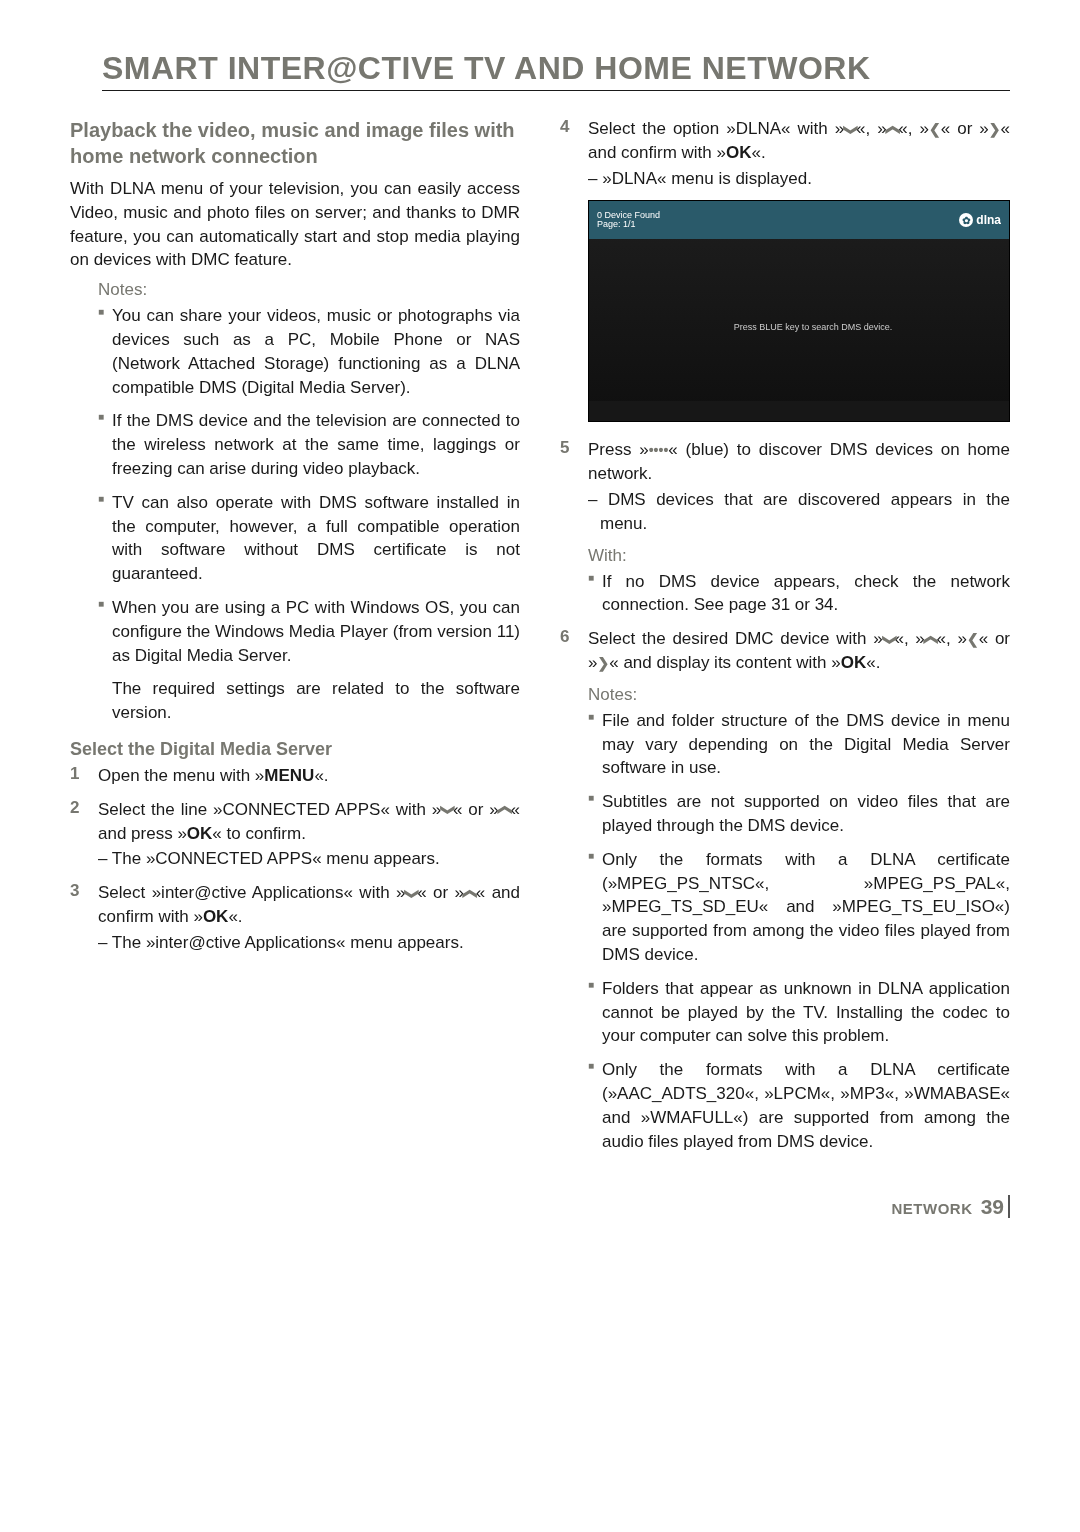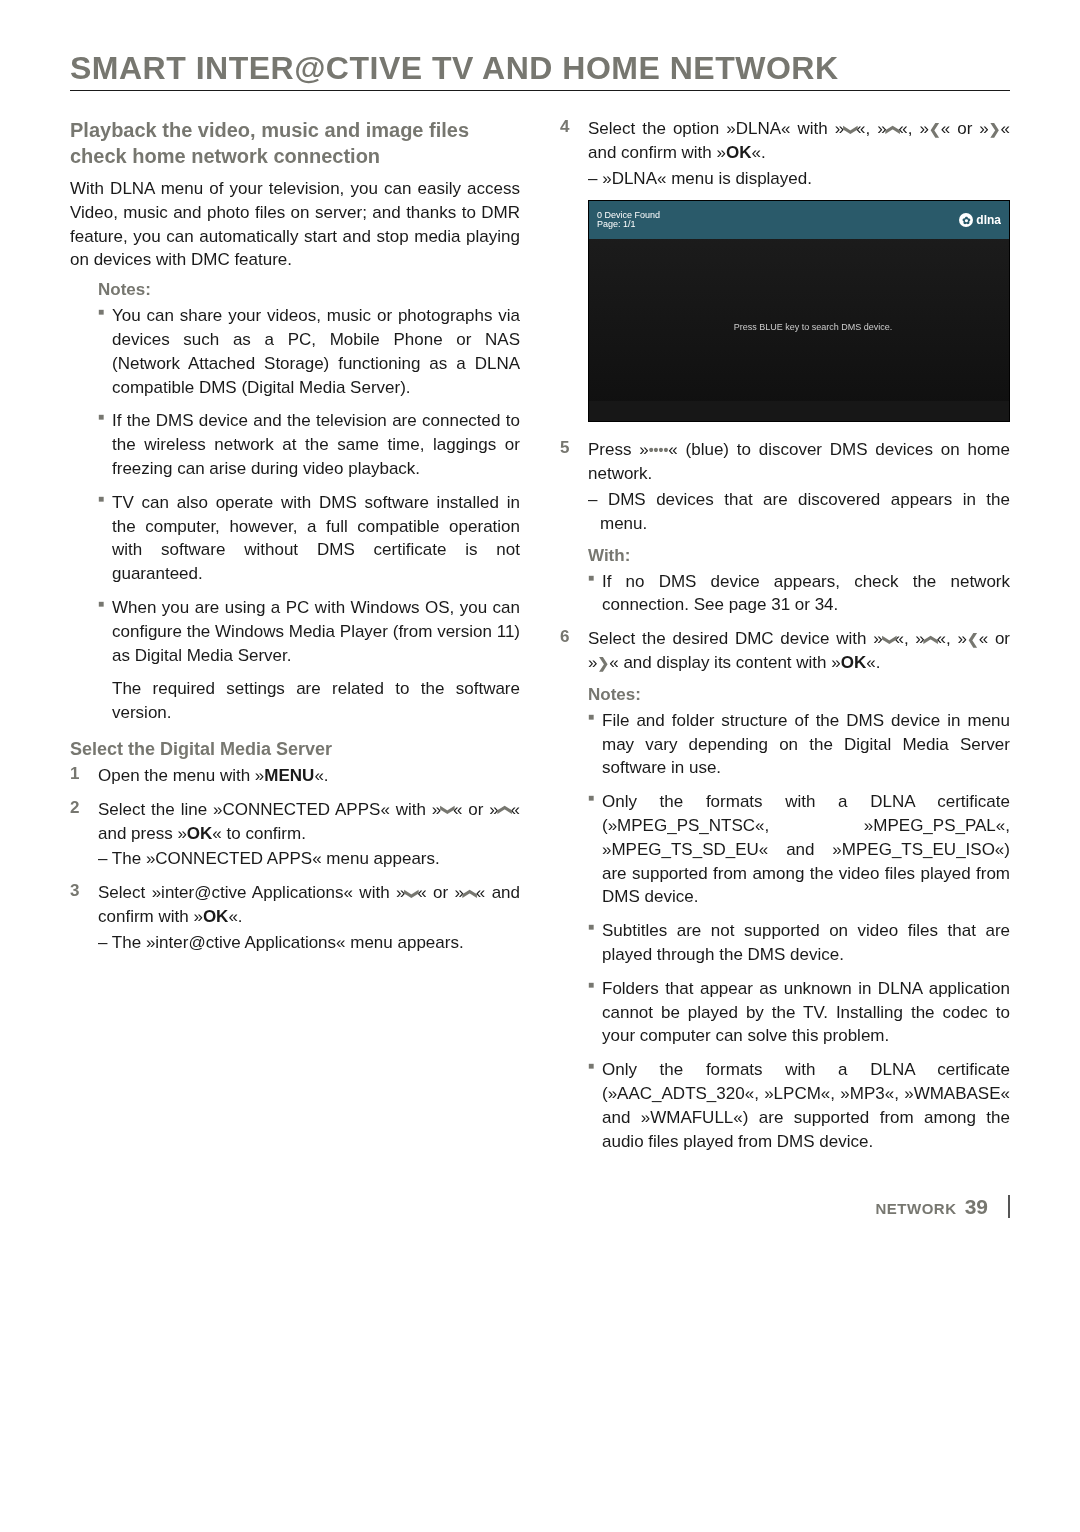--- a/index.html
+++ b/index.html
@@ -12,20 +12,21 @@
     background: #fff;
   }
   .page-title {
     font-size: 32px;
     font-weight: 900;
     color: #777770;
     letter-spacing: 0.5px;
     border-bottom: 1.5px solid #1a1a1a;
     padding-bottom: 3px;
     margin-bottom: 26px;
+    margin-left: 32px;
   }
   .columns {
     display: flex;
     gap: 40px;
   }
   .col {
     flex: 1;
     min-width: 0;
   }
   .section-heading {
@@ -36,21 +37,21 @@
     margin: 0 0 8px 0;
   }
   .sub-heading {
     font-size: 18px;
     font-weight: 800;
     color: #777770;
     margin: 14px 0 4px 0;
   }
   .notes-heading {
     font-size: 17px;
-    font-weight: 700;
+    font-weight: 400;
     color: #777770;
     margin: 8px 0 4px 28px;
   }
   .intro {
     text-align: justify;
     line-height: 1.4;
     margin: 0 0 6px 0;
   }
   .bullet-list {
     list-style: none;
@@ -173,32 +174,32 @@
     font-weight: 800;
     color: #777770;
     letter-spacing: 0.5px;
   }
   .footer .pg {
     font-weight: 900;
     font-size: 21px;
     color: #777770;
     margin-left: 4px;
     border-right: 2px solid #555;
-    padding-right: 20px;
+    padding-right: 4px;
   }
 </style>
 </head>
 <body>
 
 <div class="page-title">SMART INTER@CTIVE TV AND HOME NETWORK</div>
 
 <div class="columns">
 
   <div class="col">
-    <div class="section-heading">Playback the video, music and image files check home network connection</div>
+    <div class="section-heading">Playback the video, music and image files with home network connection</div>
     <p class="intro">With DLNA menu of your television, you can easily access Video, music and photo files on server; and thanks to DMR feature, you can automatically start and stop media playing on devices with DMC feature.</p>
 
     <div class="notes-heading">Notes:</div>
     <ul class="bullet-list">
       <li>You can share your videos, music or photographs via devices such as a PC, Mobile Phone or NAS (Network Attached Storage) functioning as a DLNA compatible DMS (Digital Media Server).</li>
       <li>If the DMS device and the television are connected to the wireless network at the same time, laggings or freezing can arise during video playback.</li>
       <li>TV can also operate with DMS software installed in the computer, however, a full compatible operation with software without DMS certificate is not guaranteed.</li>
       <li>When you are using a PC with Windows OS, you can configure the Windows Media Player (from version 11) as Digital Media Server.</li>
       <li class="cont">The required settings are related to the software version.</li>
     </ul>
@@ -277,22 +278,22 @@
         <div class="num">6</div>
         <div class="num-body">
           <span>Select the desired DMC device with »</span><span class="key" style="transform:rotate(-90deg);display:inline-block;">❮</span><span>«, »</span><span class="key" style="transform:rotate(90deg);display:inline-block;">❮</span><span>«, »</span><span class="key">❮</span><span>« or »</span><span class="key">❯</span><span>« and display its content with »</span><span class="bold-key">OK</span><span>«.</span>
         </div>
       </div>
     </div>
 
     <div class="notes-heading">Notes:</div>
     <ul class="bullet-list">
       <li>File and folder structure of the DMS device in menu may vary depending on the Digital Media Server software in use.</li>
+      <li>Subtitles are not supported on video files that are played through the DMS device.</li>
       <li>Only the formats with a DLNA certificate (»MPEG_PS_NTSC«, »MPEG_PS_PAL«, »MPEG_TS_SD_EU« and »MPEG_TS_EU_ISO«) are supported from among the video files played from DMS device.</li>
-      <li>Subtitles are not supported on video files that are played through the DMS device.</li>
       <li>Folders that appear as unknown in DLNA application cannot be played by the TV. Installing the codec to your computer can solve this problem.</li>
       <li>Only the formats with a DLNA certificate (»AAC_ADTS_320«, »LPCM«, »MP3«, »WMABASE« and »WMAFULL«) are supported from among the audio files played from DMS device.</li>
     </ul>
   </div>
 </div>
 
 <div class="footer">
   <span class="lang">NETWORK</span>
   <span class="pg">39</span>
 </div>

